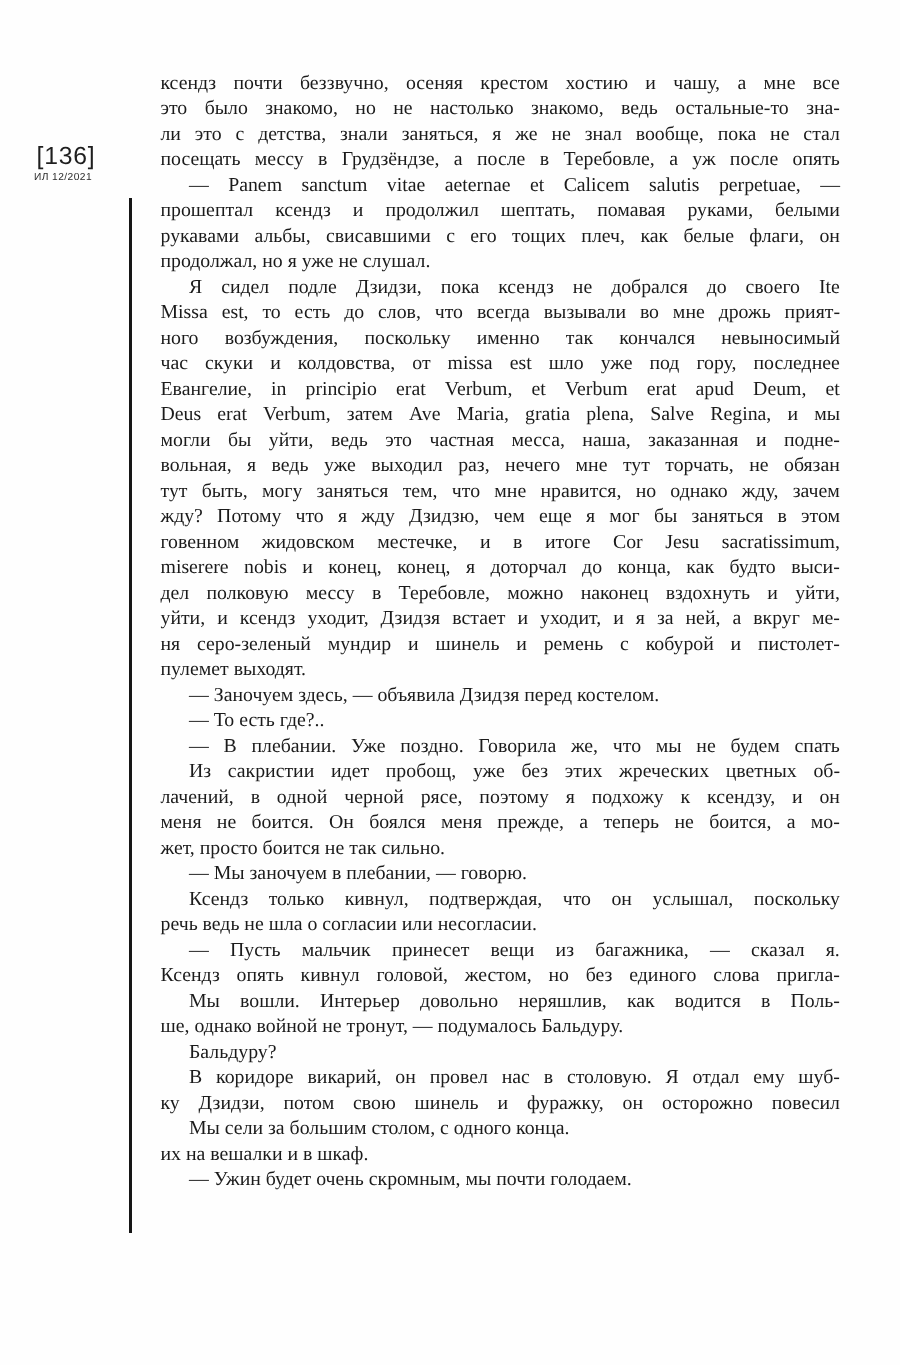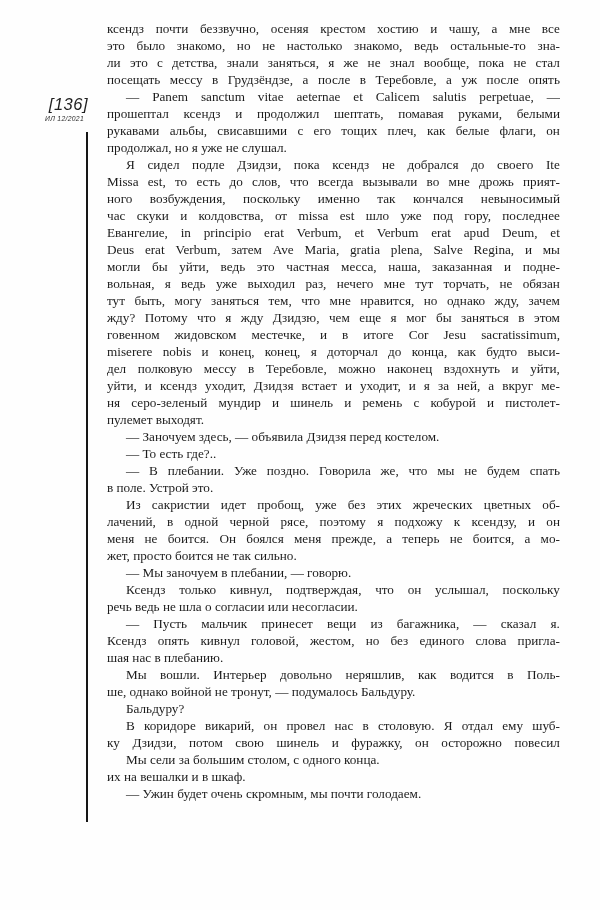--- a/index.html
+++ b/index.html
@@ -15,22 +15,21 @@
     background: #fefefe;
     overflow: hidden;
     color: #1b1b1b;
   }
   
   .margin-block {
     position: absolute;
     left: 0;
     top: 95px;
     width: 88px;
-    text-align: right;
-    font-style: italic;
+    text-align: center;
   }
   .page-number {
     font-family: "Liberation Sans", "DejaVu Sans", sans-serif;
     font-size: 16.5px;
     font-weight: 500;
     letter-spacing: 0.5px;
     color: #1f1f1f;
     line-height: 19px;
   }
   .imprint {
@@ -47,21 +46,21 @@
     left: 86px;
     top: 132px;
     width: 1.6px;
     height: 690px;
     background: #161616;
   }
   
   .text-column {
     position: absolute;
     left: 107px;
-    top: 20px;
+    top: 46px;
     width: 453px;
     font-size: 13.2px;
     line-height: 17px;
     color: #1b1b1b;
   }
   .line {
     height: 17px;
     overflow: visible;
     white-space: nowrap;
   }
@@ -393,21 +392,20 @@
         <span>Уже</span>
         <span>поздно.</span>
         <span>Говорила</span>
         <span>же,</span>
         <span>что</span>
         <span>мы</span>
         <span>не</span>
         <span>будем</span>
         <span>спать</span>
       </div>
-      <div class="line">в поле. Устрой это.</div>
       <div class="line j ind">
         <span>Из</span>
         <span>сакристии</span>
         <span>идет</span>
         <span>пробощ,</span>
         <span>уже</span>
         <span>без</span>
         <span>этих</span>
         <span>жреческих</span>
         <span>цветных</span>
@@ -472,21 +470,20 @@
         <span>опять</span>
         <span>кивнул</span>
         <span>головой,</span>
         <span>жестом,</span>
         <span>но</span>
         <span>без</span>
         <span>единого</span>
         <span>слова</span>
         <span>пригла-</span>
       </div>
-      <div class="line">шая нас в плебанию.</div>
       <div class="line j ind">
         <span>Мы</span>
         <span>вошли.</span>
         <span>Интерьер</span>
         <span>довольно</span>
         <span>неряшлив,</span>
         <span>как</span>
         <span>водится</span>
         <span>в</span>
         <span>Поль-</span>

